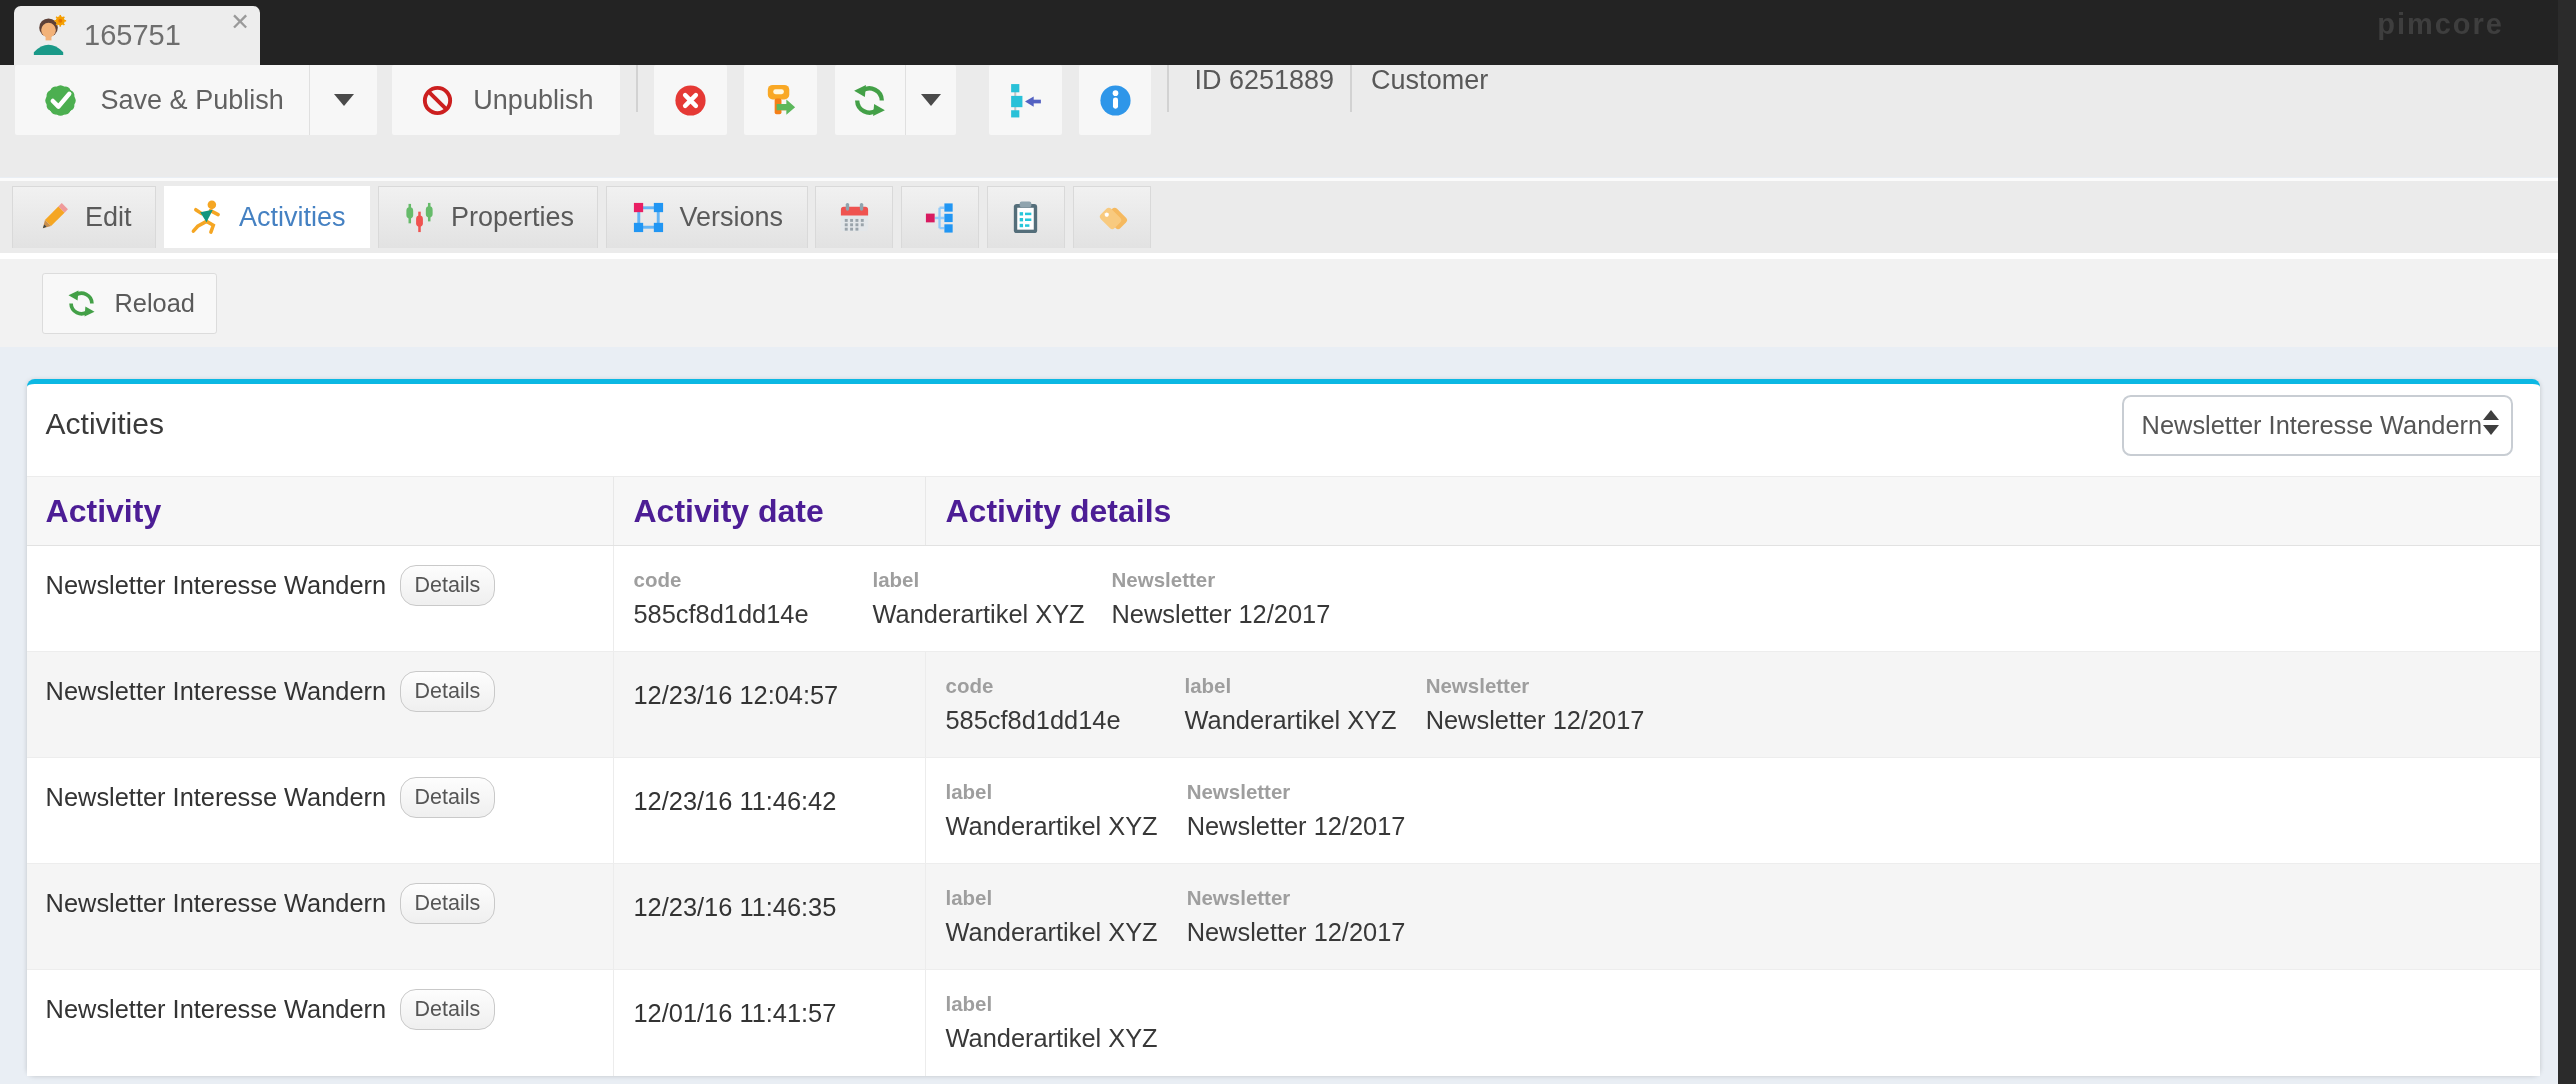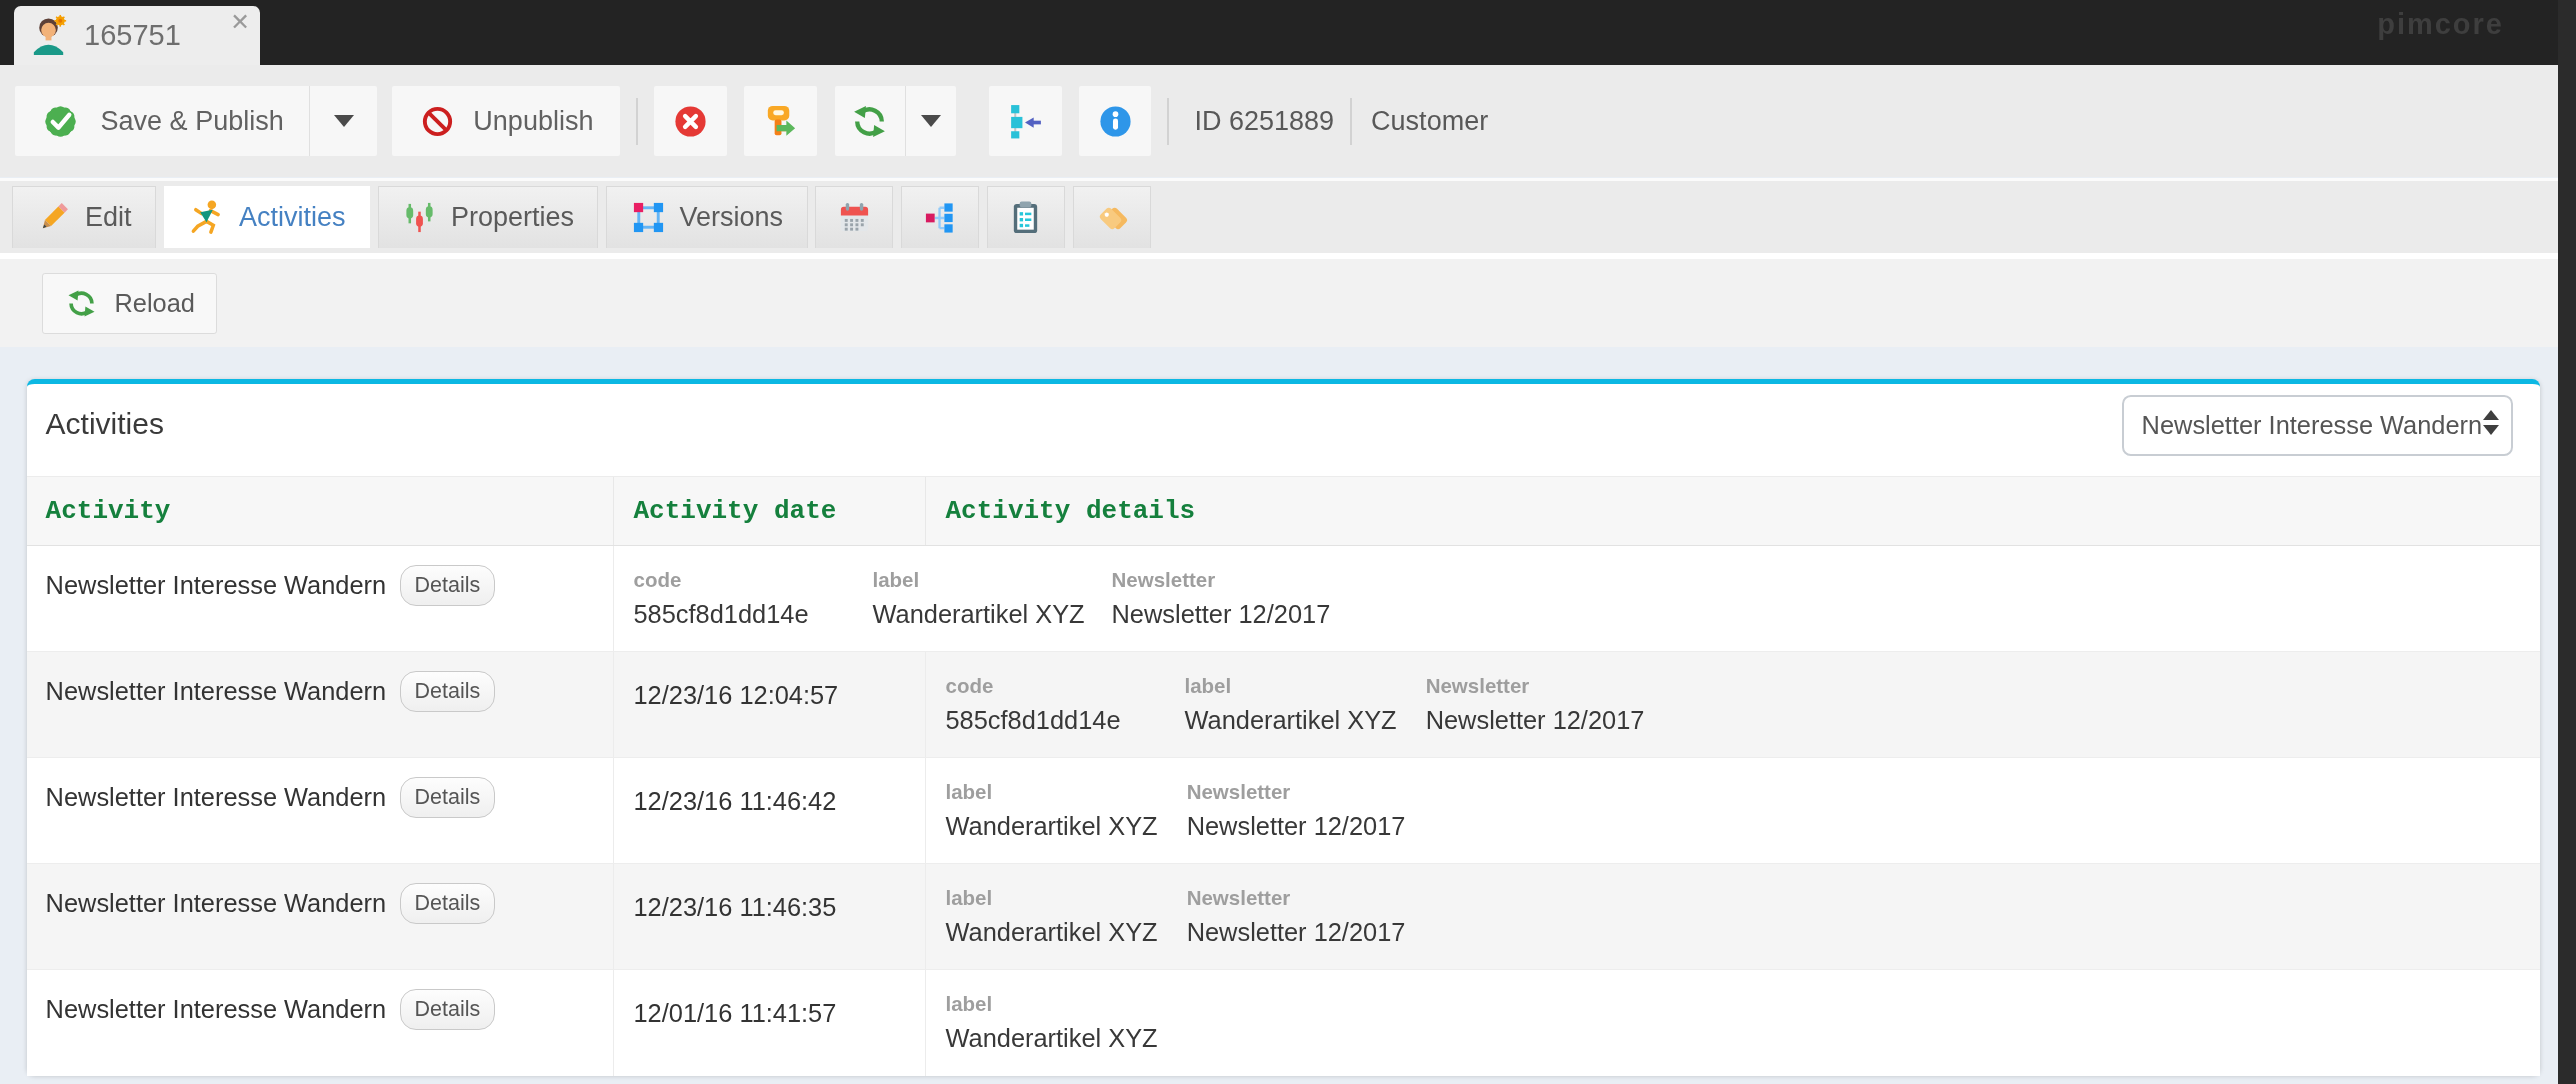--- a/index.html
+++ b/index.html
@@ -12,21 +12,21 @@
   .doc-tab { position:absolute; left:13.7px; top:5.9px; width:246px; height:60px;
              background:#ededed; border-radius:6.8px 6.8px 0 0; display:flex; align-items:center; padding-left:13.7px; }
   .doc-tab-label { font-size:29px; color:#6e6e6e; margin-left:11.7px; }
   .doc-tab-close { position:absolute; right:9.8px; top:2px; font-size:23.5px; font-weight:bold; color:#9a9a9a; cursor:pointer; }
   .logo { position:absolute; right:72px; top:7.8px; font-size:29px; font-weight:bold;
           letter-spacing:2px; color:#3e3e3e; }
   .scroll-strip { position:absolute; right:0; top:0; width:17.6px; height:1085px; background:#2b2b2b; z-index:40; }
 
   
   .toolbar { position:absolute; left:0; top:65px; width:2576px; height:112px; background:#ebebeb;
-             display:flex; align-items:center; padding-left:14.7px; }
+             display:flex; align-items:flex-start; padding-left:14.7px; }
   .btn { height:70px; background:#f7f7f7; display:flex; align-items:center; justify-content:center;
          border-radius:2px; cursor:pointer; }
   .btn-label { font-size:27px; color:#616161; }
   .group { display:flex; height:70px; background:#f7f7f7; border-radius:2px; }
   .group .sect { display:flex; align-items:center; justify-content:center; cursor:pointer; }
   .group .sect + .sect { border-left:1px solid #e0e0e0; }
   .caret { width:0; height:0; border-left:10.7px solid transparent; border-right:10.7px solid transparent;
            border-top:12.7px solid #4a4a4a; }
   .tool-sep { width:2px; height:47px; background:#d2d2d2; margin-left:15.6px; }
   .tool-text { font-size:27px; color:#585858; white-space:nowrap; }
@@ -60,21 +60,21 @@
   .filter-select { position:absolute; right:27px; top:10.7px; width:391px; height:61px;
                    border:2px solid #c8cdd3; border-radius:8.8px; background:#fff; cursor:pointer;
                    display:flex; align-items:center; padding-left:17.6px; }
   .filter-value { font-size:25.4px; color:#555; white-space:nowrap; }
   .sel-arrows { position:absolute; right:11.7px; top:13.7px; display:flex; flex-direction:column; gap:4.9px; }
   .sel-arrows .up { width:0;height:0;border-left:8.8px solid transparent;border-right:8.8px solid transparent;border-bottom:10.7px solid #3f3f3f; }
   .sel-arrows .dn { width:0;height:0;border-left:8.8px solid transparent;border-right:8.8px solid transparent;border-top:10.7px solid #3f3f3f; }
 
   .thead { display:grid; grid-template-columns:587px 312px 1fr; height:70px; background:#f7f7f7;
            border-top:1px solid #ececec; border-bottom:1px solid #e2e2e2; }
-  .th { display:flex; align-items:center; padding-left:18.6px; font-size:26px; font-weight:bold; color:#15803d;font-family:Liberation Mono, monospace; }
+  .th { display:flex; align-items:center; padding-left:18.6px; font-size:32px; font-weight:bold; color:#4c1d95; }
   .th + .th { padding-left:19.5px; }
   .thead .th:nth-child(1), .thead .th:nth-child(2) { border-right:1px solid #e8e8e8; }
 
   .trow { display:grid; grid-template-columns:587px 312px 1fr; height:106px; background:#ffffff;
           border-bottom:1px solid #ededed; }
   .trow.alt { background:#f5f5f5; }
   .cell { padding-left:18.6px; }
   .cell.c2, .cell.c3 { padding-left:19.5px; }
   .trow .cell.c1, .trow .cell.c2 { border-right:1px solid #ececec; }
   .act-line { display:flex; align-items:center; margin-top:18.6px; }

